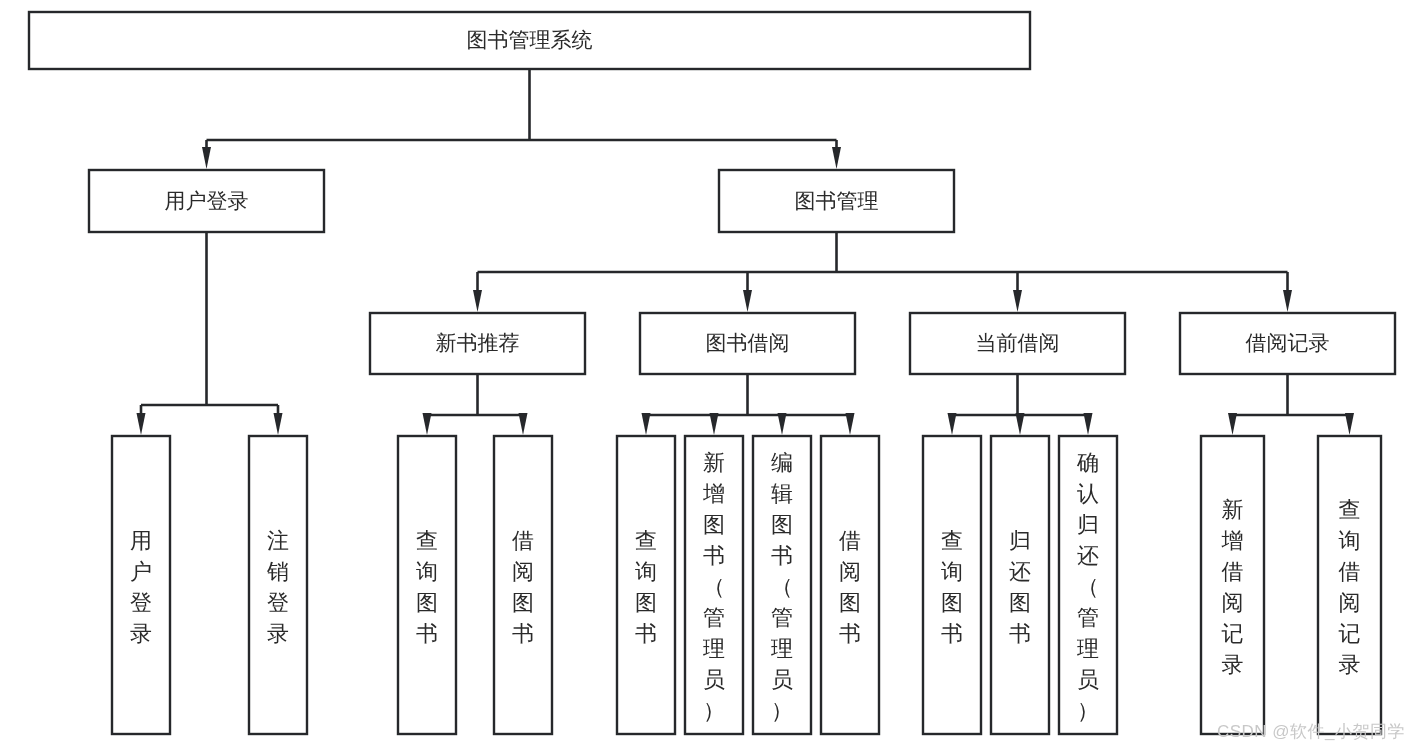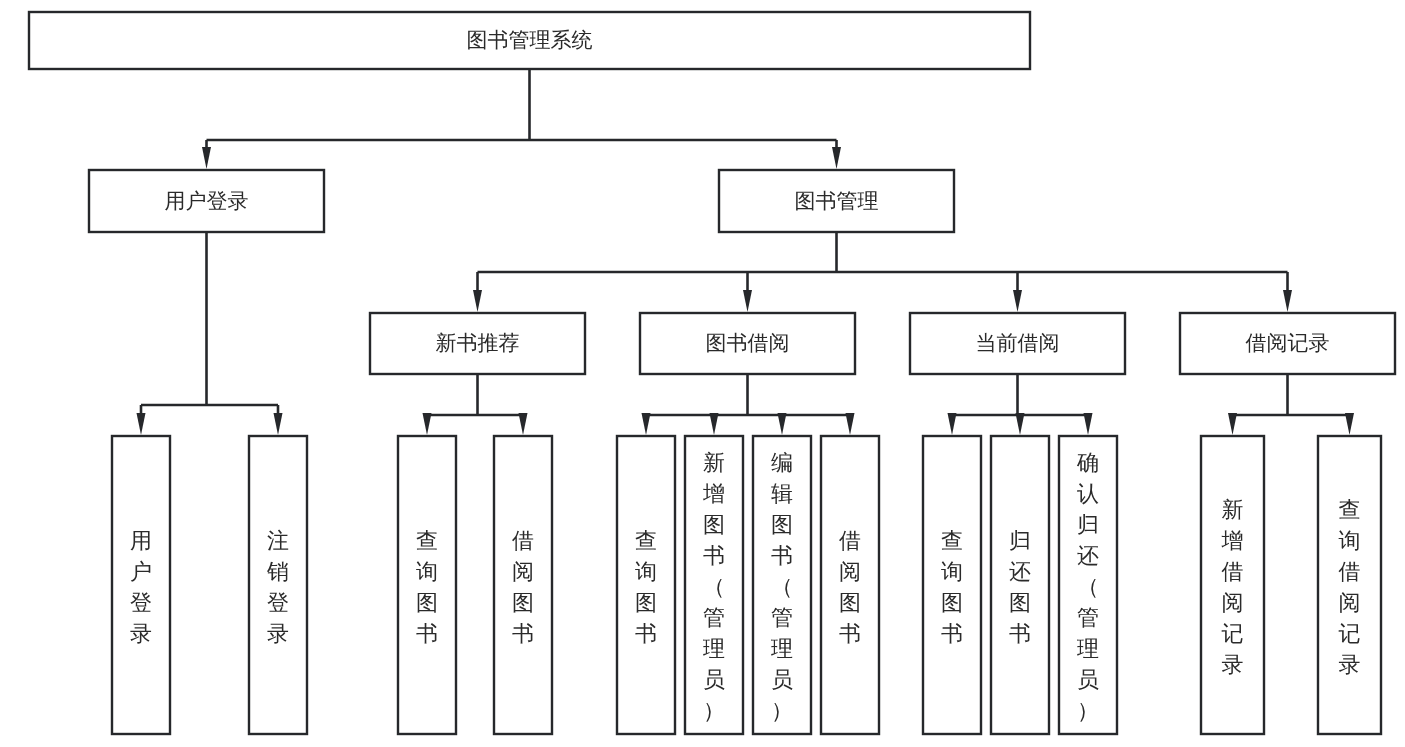--- a/index.html
+++ b/index.html
@@ -216,13 +216,14 @@
         <g>
           <rect x="1193" y="436" width="63" height="298" class="node-box"></rect>
           <text x="1224.5" y="516.8" class="node-label-v"><tspan x="1224.5" dy="0">新</tspan><tspan x="1224.5" dy="31">增</tspan><tspan x="1224.5" dy="31">借</tspan><tspan x="1224.5" dy="31">阅</tspan><tspan x="1224.5" dy="31">记</tspan><tspan x="1224.5" dy="31">录</tspan></text>
         </g>
         <g>
           <rect x="1310" y="436" width="63" height="298" class="node-box"></rect>
           <text x="1341.5" y="516.8" class="node-label-v"><tspan x="1341.5" dy="0">查</tspan><tspan x="1341.5" dy="31">询</tspan><tspan x="1341.5" dy="31">借</tspan><tspan x="1341.5" dy="31">阅</tspan><tspan x="1341.5" dy="31">记</tspan><tspan x="1341.5" dy="31">录</tspan></text>
         </g>
       </g>
   </svg>
+  <div class="watermark">CSDN @软件_小贺同学</div>
 </div>
 
 </body></html>

